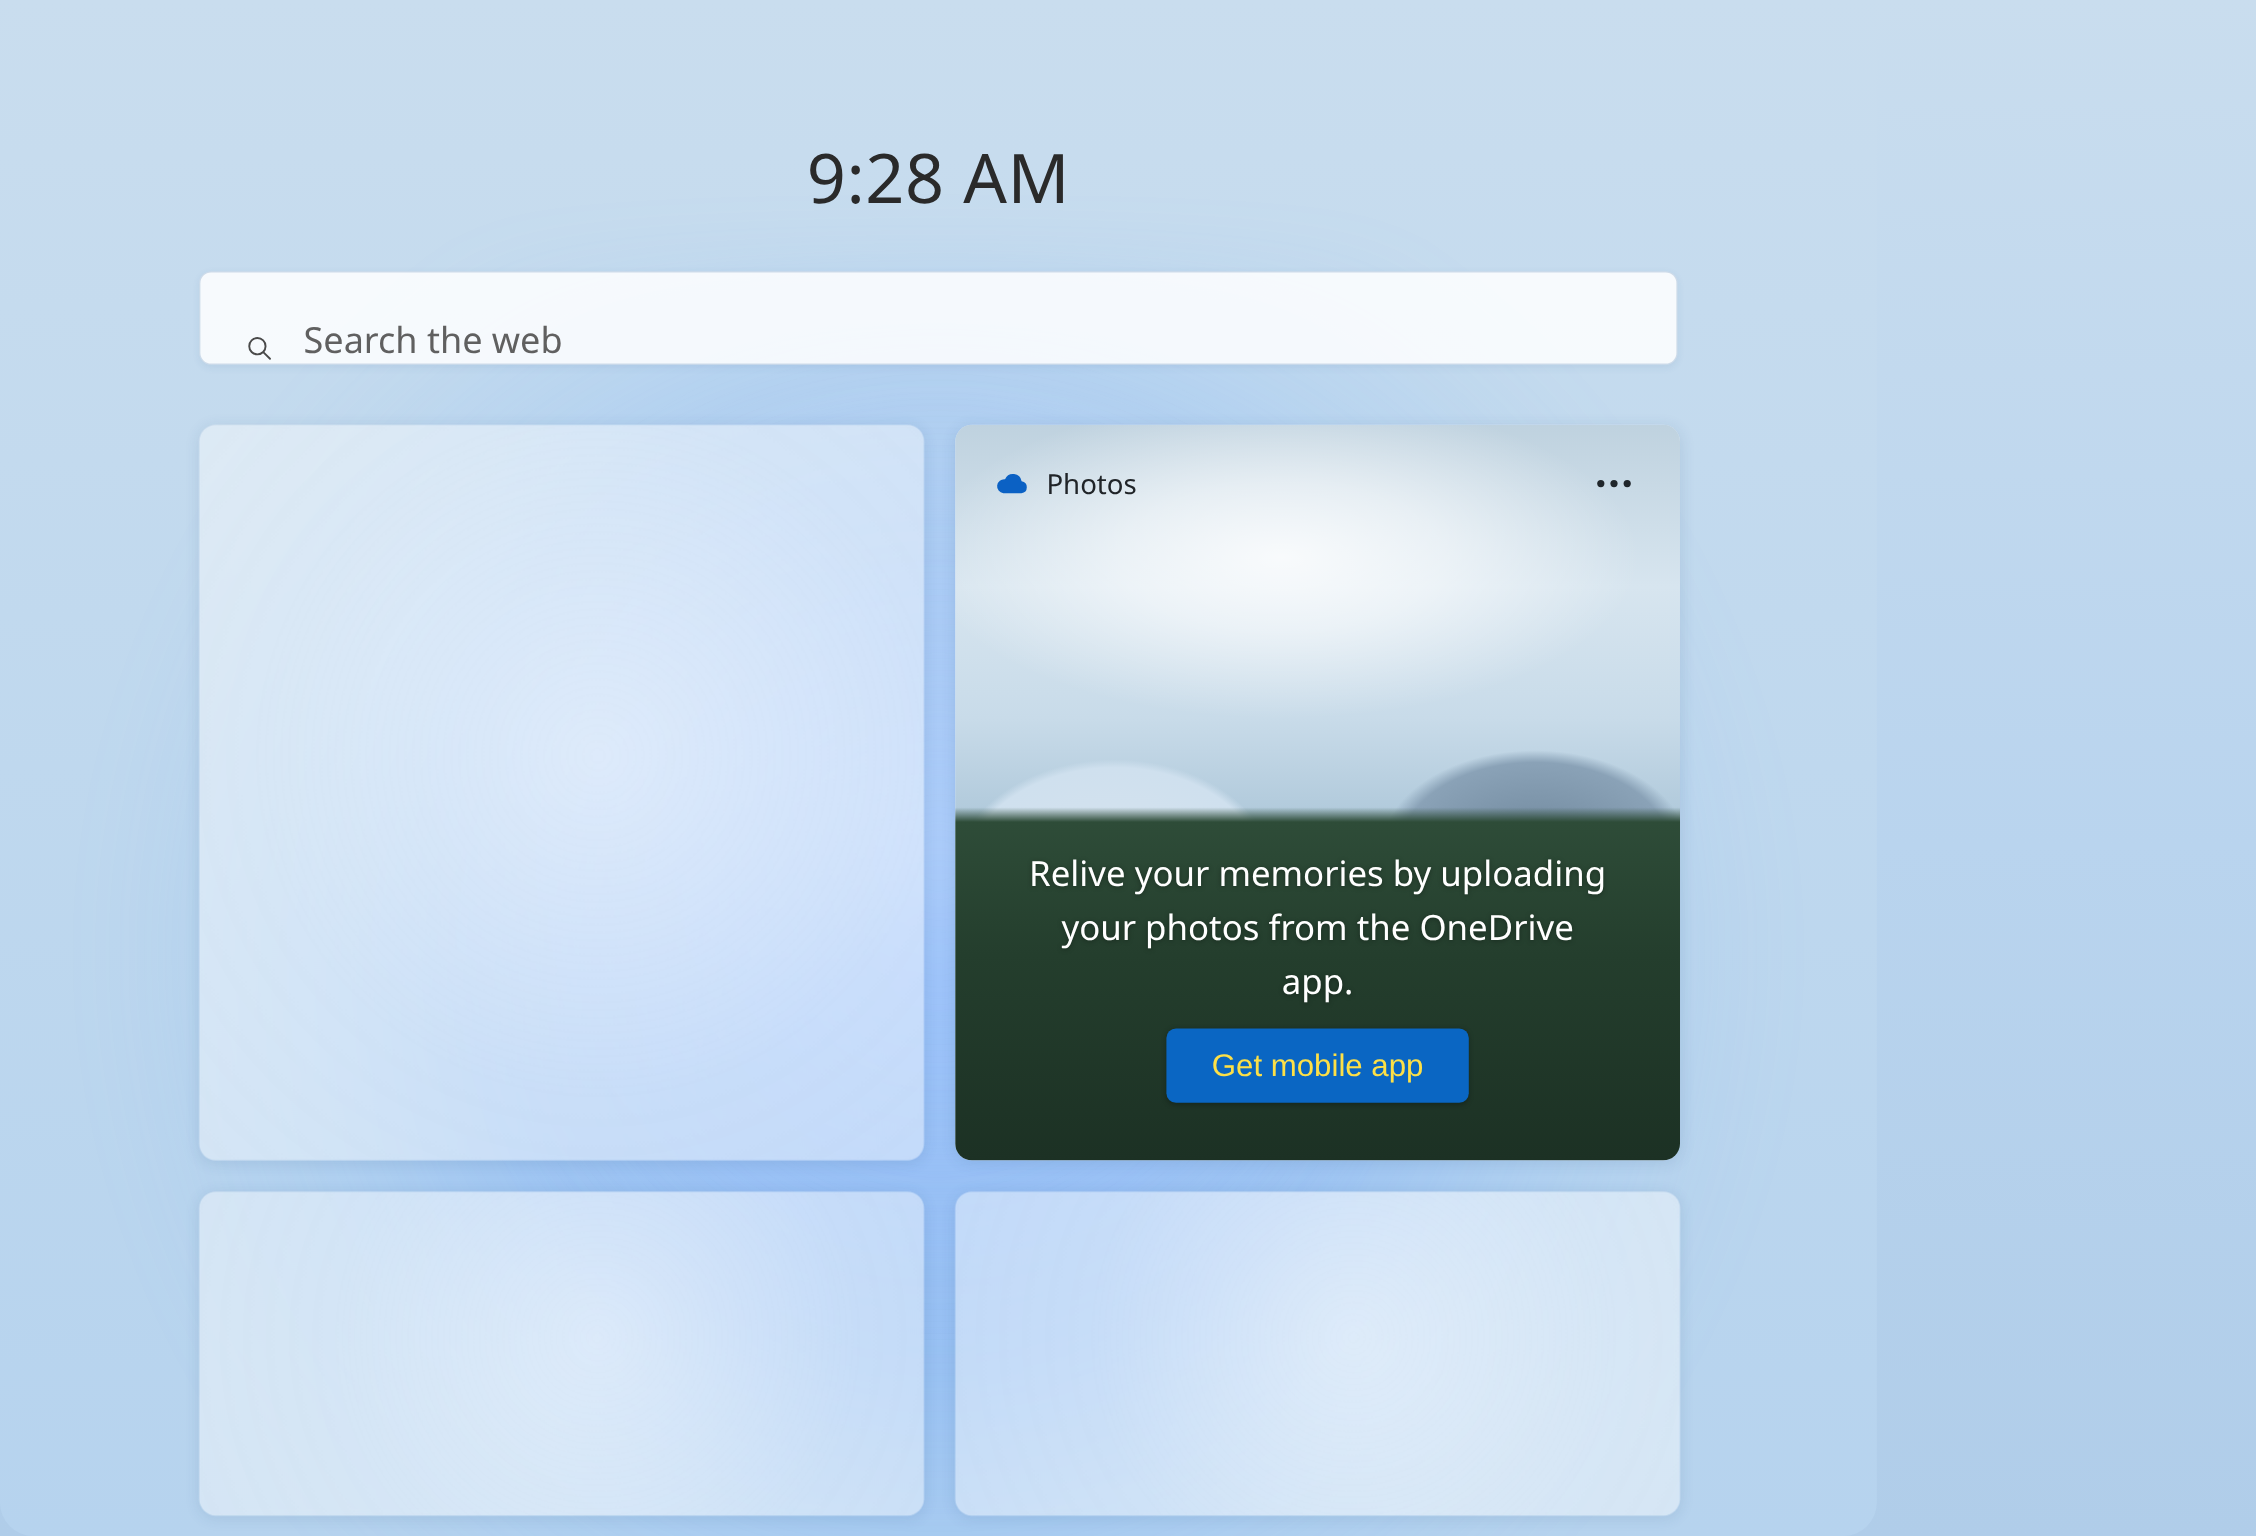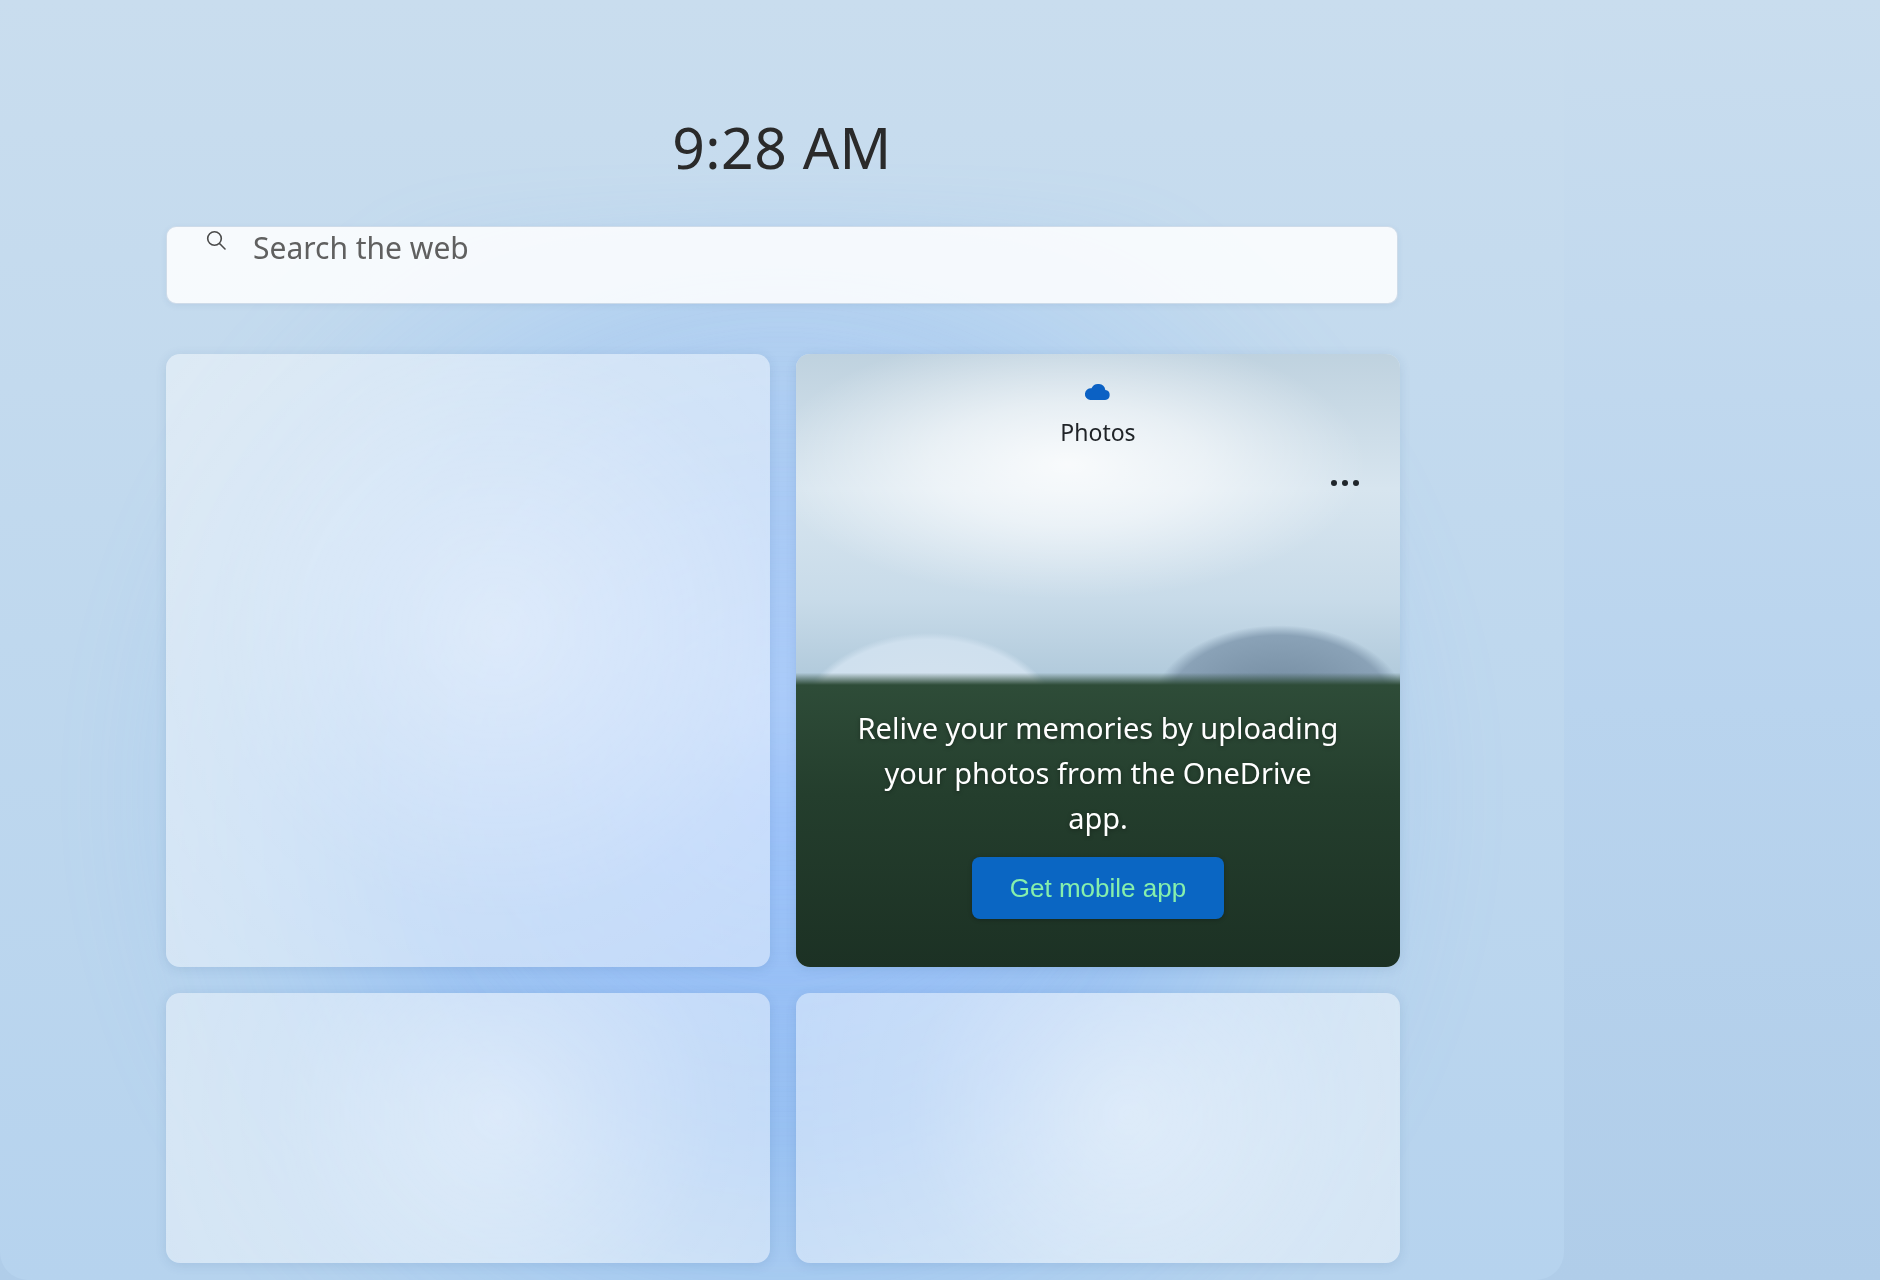--- a/index.html
+++ b/index.html
@@ -74,21 +74,21 @@
     }
 
     .search-wrap {
       width: 100%;
       height: 78px;
       margin-bottom: 50px;
     }
     .search {
       position: relative;
       display: flex;
-      align-items: flex-start;
+      align-items: flex-end;
       width: 100%;
       height: 100%;
       border-radius: 10px;
       background: rgba(255, 255, 255, 0.85);
       border: 1px solid rgba(201, 215, 231, 0.9);
       box-shadow: 0 2px 6px rgba(47, 88, 138, 0.08);
       padding: 0 32px 0 36px;
     }
     .search .icon {
       width: 26px;
@@ -162,21 +162,20 @@
 
     .photos-head {
       position: relative;
       display: flex;
       align-items: center;
       gap: 14px;
       padding: 28px 34px 0 34px;
       font-size: 23px;
       color: #202428;
       font-weight: 400;
-      flex-direction: column;
     }
     .photos-head .cloud-icon {
       width: 28px;
       height: 20px;
       color: #0b61c4;
       display: inline-flex;
       align-items: center;
       justify-content: center;
     }
     .photos-head .more-btn {
@@ -213,21 +212,21 @@
       line-height: 1.55;
       font-weight: 400;
       text-shadow: 0 1px 4px rgba(0,0,0,0.35);
       margin-bottom: 16px;
     }
     .get-app {
       display: inline-flex;
       align-items: center;
       justify-content: center;
       background: #0a66c3;
-      color: #86efac;
+      color: #fde047;
       font-size: 26px;
       font-weight: 400;
       height: 62px;
       padding: 0 38px;
       border: none;
       border-radius: 8px;
       cursor: pointer;
       box-shadow: 0 1px 4px rgba(0,0,0,0.25);
     }
 

